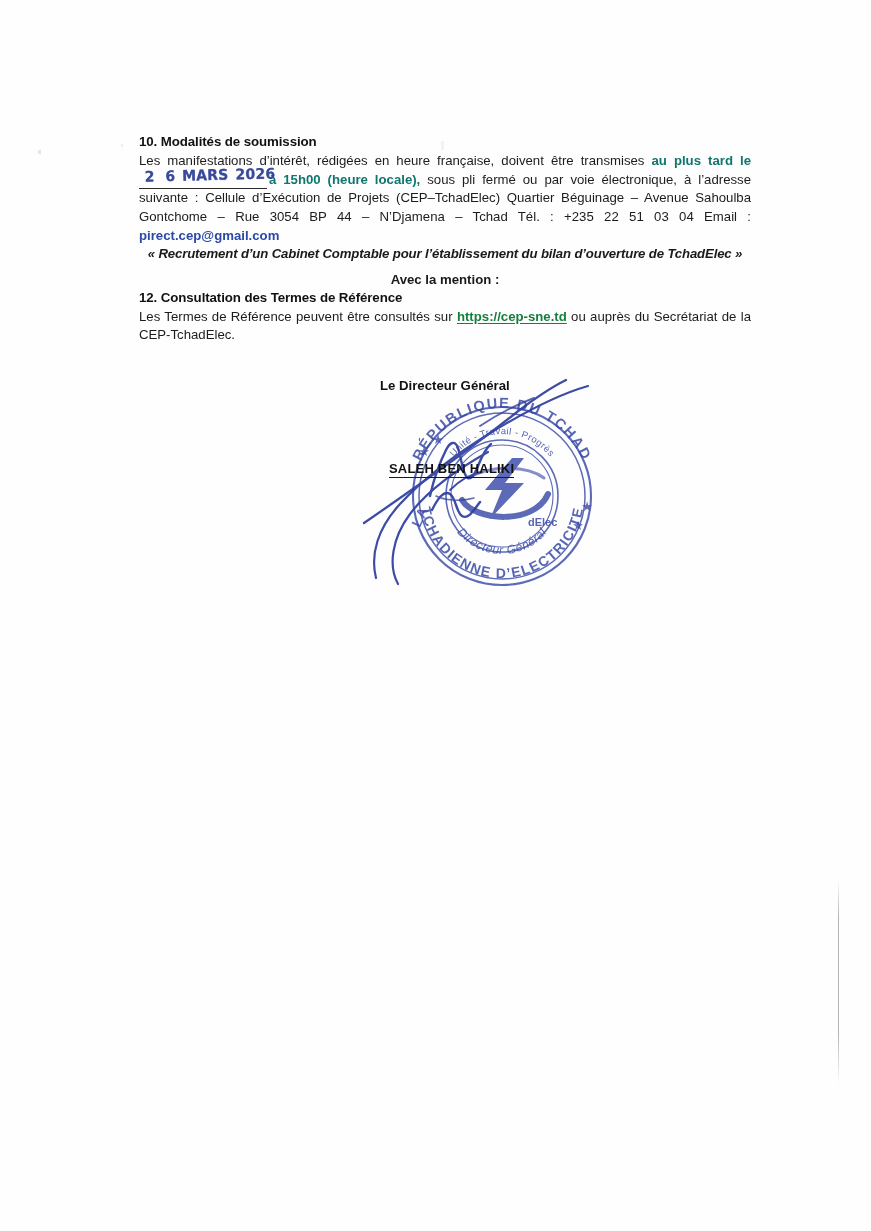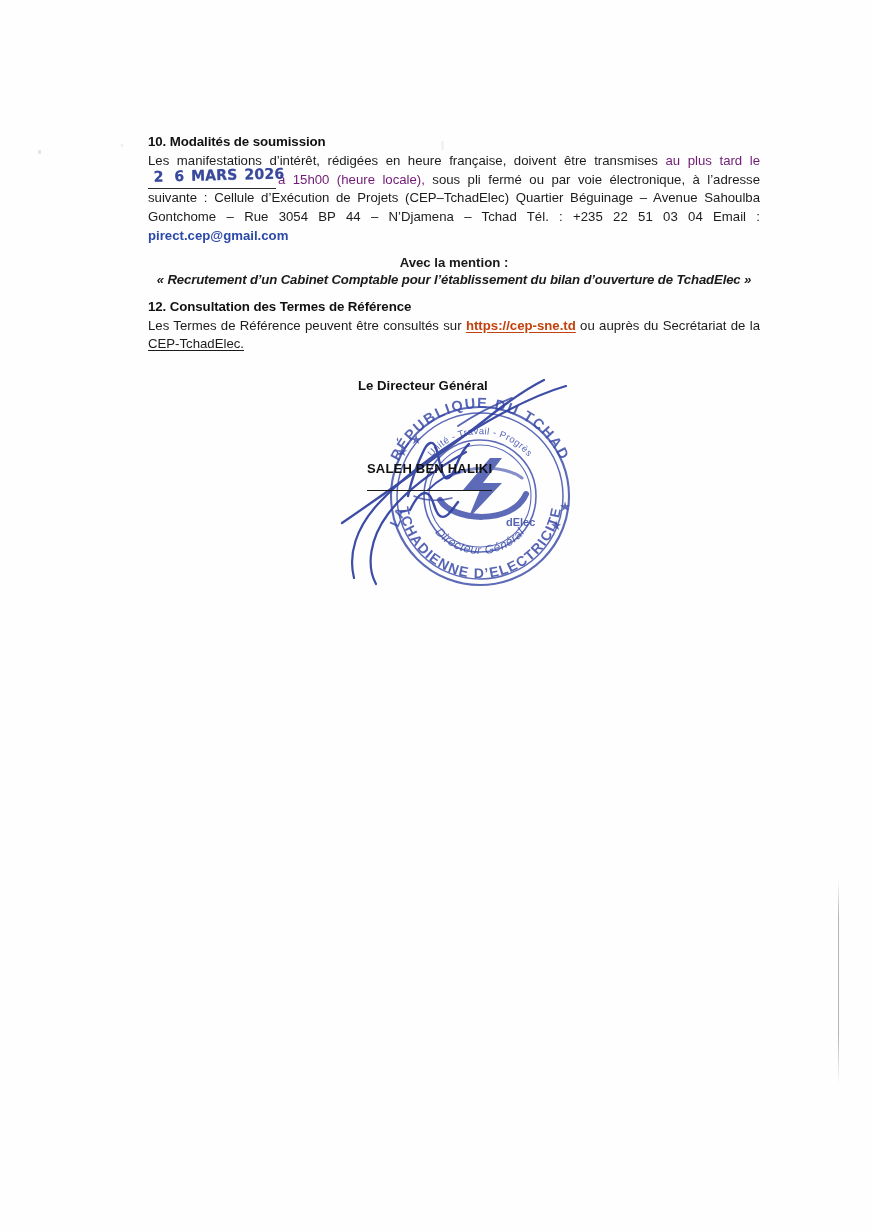--- a/index.html
+++ b/index.html
@@ -41,21 +41,20 @@
     background: #dcdcdc;
     opacity: .7;
   }
 
   
   .doc {
     position: absolute;
     left: 139px;
     top: 133px;
     width: 612px;
-    margin-left: 9px;
   }
 
   .heading {
     font-size: 13.3px;
     font-weight: bold;
     line-height: 1.28;
     letter-spacing: -0.1px;
     margin: 0 0 2px 0;
     color: #111111;
   }
@@ -67,21 +66,21 @@
     color: #1c1c1c;
   }
   .para.justify-all {
     text-align: justify;
     text-align-last: justify;
   }
   .para.last-left {
     text-align: justify;
     text-align-last: left;
   }
-  b, strong { font-weight: normal; color: #701a75; }
+  b, strong { font-weight: bold; color: #0f766e; }
 
   
   .date-slot {
     display: inline-block;
     position: relative;
     width: 128px;
     height: 1.05em;
     vertical-align: bottom;
     border-bottom: 1.4px solid #2b2b2b;
     margin-right: 2px;
@@ -99,53 +98,52 @@
     transform: rotate(-1.4deg) scaleY(1.06);
     transform-origin: left bottom;
     text-shadow: 0.4px 0 0 rgba(43,61,150,.45), -0.3px 0.3px 0 rgba(43,61,150,.3);
     opacity: .93;
   }
   .date-stamp .d-day  { letter-spacing: 3px; }
   .date-stamp .d-mon  { letter-spacing: 0.2px; margin-left: 4px; }
   .date-stamp .d-year { letter-spacing: 0.2px; margin-left: 7px; }
 
   .link {
-    color: #c2410c;
+    color: #15803d;
     text-decoration: underline;
     text-underline-offset: 1.5px;
     font-weight: bold;
   }
   .email-link {
     color: #2b49a8;
     text-decoration: none;
     font-weight: bold;
   }
   .underline-plain {
-    text-decoration: underline;
     text-underline-offset: 1.5px;
   }
 
   .centered { text-align: center; }
   .mention-title {
     font-size: 13.2px;
     font-weight: bold;
     margin: 9px 0 2px 0;
   }
   .mention-quote {
     font-size: 13.2px;
     font-weight: bold;
     font-style: italic;
     letter-spacing: -0.15px;
     margin: 0 0 11px 0;
   }
 
   
   .sig-block {
     position: absolute;
-    left: 330px;
+    left: 352px;
     top: 378px;
     width: 300px;
     height: 215px;
   }
   .sig-title {
     position: absolute;
     left: 28px;
     top: 0;
     font-size: 13.2px;
     font-weight: bold;
@@ -155,21 +153,21 @@
   }
   .sig-name {
     position: absolute;
     left: 37px;
     top: 83px;
     font-size: 13px;
     font-weight: bold;
     white-space: nowrap;
     letter-spacing: 0.2px;
     border-bottom: 1.5px solid #1a1a1a;
-    padding-bottom: 14px;
+    padding-bottom: 1px;
     z-index: 4;
     color: #111;
   }
   .stamp-svg, .sign-svg {
     position: absolute;
     left: 0;
     top: 0;
     overflow: visible;
   }
   .stamp-svg { z-index: 2; }
@@ -186,22 +184,22 @@
   <div class="scan-speck" style="left:441px;top:141px;width:3px;height:9px;opacity:.35;"></div>
 
   <div class="doc">
 
     <h2 class="heading">10. Modalités de soumission</h2>
 
     <p class="para justify-all"><span>Les manifestations d’intérêt, rédigées en heure française, doivent être transmises </span><b>au plus tard le</b></p>
 
     <p class="para last-left"><span class="date-slot"><span class="date-stamp"><span class="d-day">2 6</span><span class="d-mon">MARS</span><span class="d-year">2026</span></span></span><b>à 15h00 (heure locale),</b><span> sous pli fermé ou par voie électronique, à l’adresse suivante : Cellule d’Exécution de Projets (CEP–TchadElec) Quartier Béguinage – Avenue Sahoulba Gontchome – Rue 3054 BP 44 – N’Djamena – Tchad Tél. : +235 22 51 03 04 Email :</span> <a href="#" class="email-link">pirect.cep@gmail.com</a></p>
 
+    <div class="centered mention-quote">« Recrutement d’un Cabinet Comptable pour l’établissement du bilan d’ouverture de TchadElec »</div>
     <div class="centered mention-title">Avec la mention :</div>
-    <div class="centered mention-quote">« Recrutement d’un Cabinet Comptable pour l’établissement du bilan d’ouverture de TchadElec »</div>
 
     <h2 class="heading">12. Consultation des Termes de Référence</h2>
 
     <p class="para last-left"><span>Les Termes de Référence peuvent être consultés sur </span><a href="#" class="link">https://cep-sne.td</a><span> ou auprès du Secrétariat de la </span><span class="underline-plain">CEP-TchadElec.</span></p>
   </div>
 
   <div class="sig-block">
 
     <div class="sig-title">Le Directeur Général</div>
 

